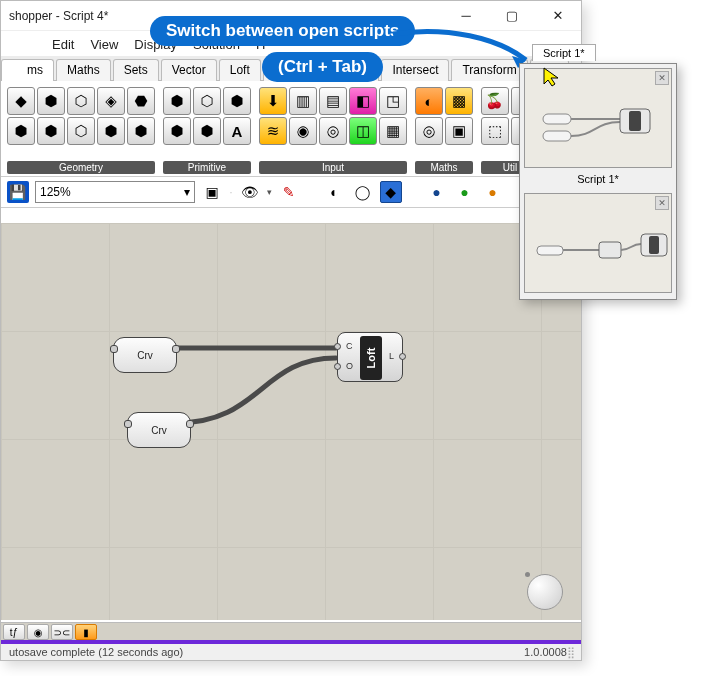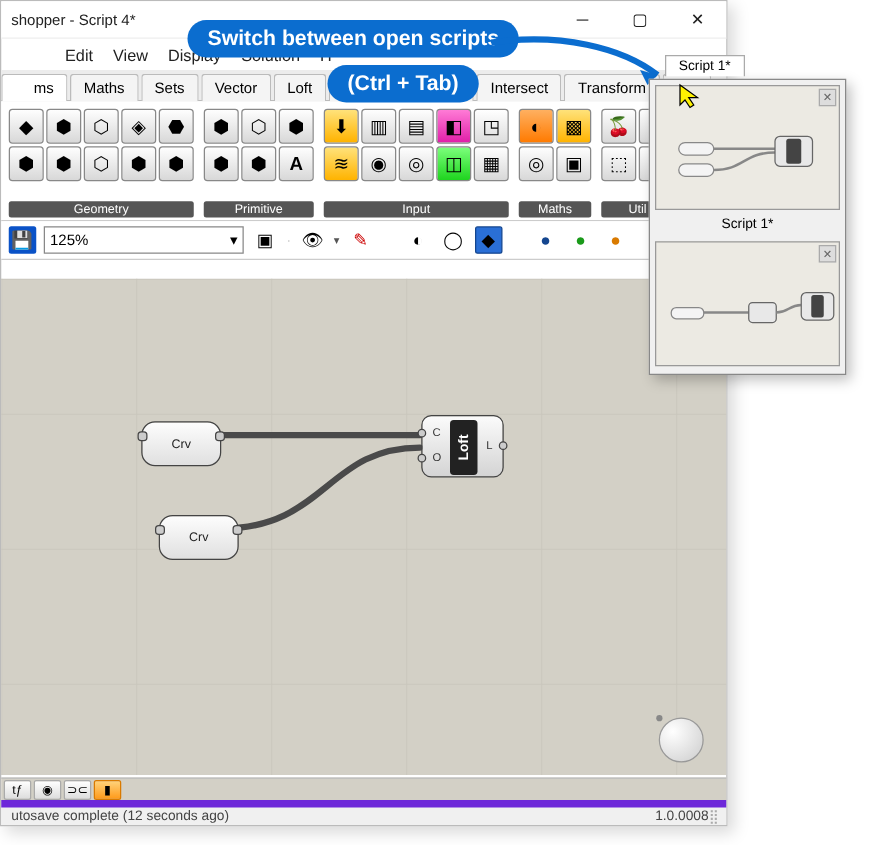--- a/index.html
+++ b/index.html
@@ -95,21 +95,21 @@
   }
   .bottombar .bbtn {
     width: 22px; height: 16px; border:1px solid #aaa; border-radius:2px;
     background: linear-gradient(#fff,#ddd);
     display:flex;align-items:center;justify-content:center;font-size:10px;
   }
   .bottombar .bbtn.orange { background: linear-gradient(#ffd27a,#ff9a1a); border-color:#d97a00;}
   .statusbar {
     position:absolute; left:0; right:0; bottom:0; height:20px;
     display:flex;align-items:center;justify-content:space-between;
-    padding:0 8px;background:#f0f0f0;border-top:6px solid #6d28d9;
+    padding:0 8px;background:#f0f0f0;border-top:4px solid #6d28d9;
     font-size:11px;color:#444;
   }
   .grip { color:#aaa; letter-spacing:-2px;}
 
   
   .node-param {
     position:absolute; width:64px; height:36px;
     border:1px solid #444; border-radius:11px;
     background: linear-gradient(#fdfdfd,#e0e0e0);
     display:flex;align-items:center;justify-content:center;

